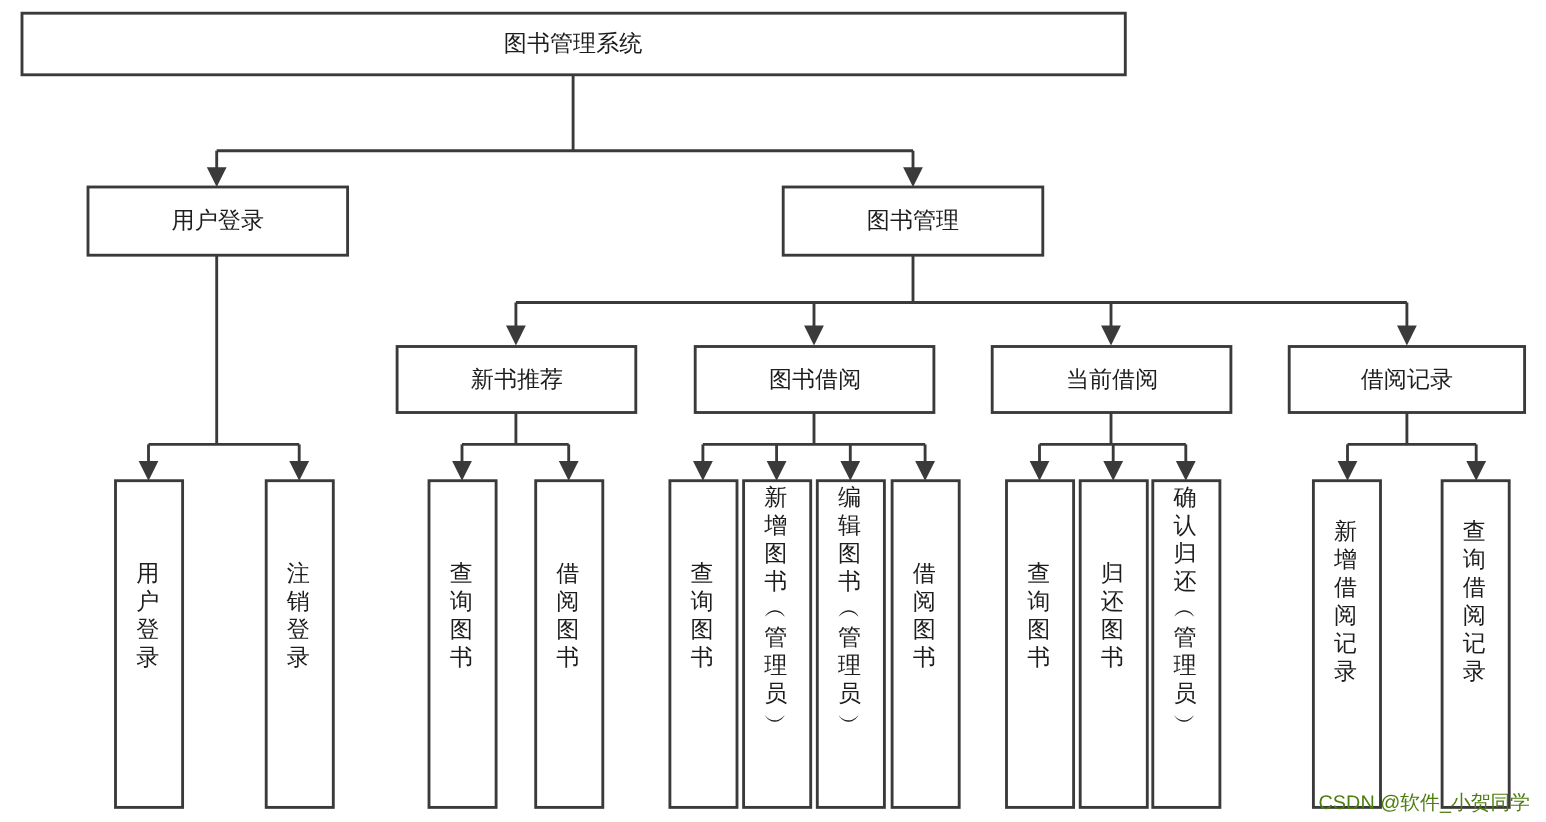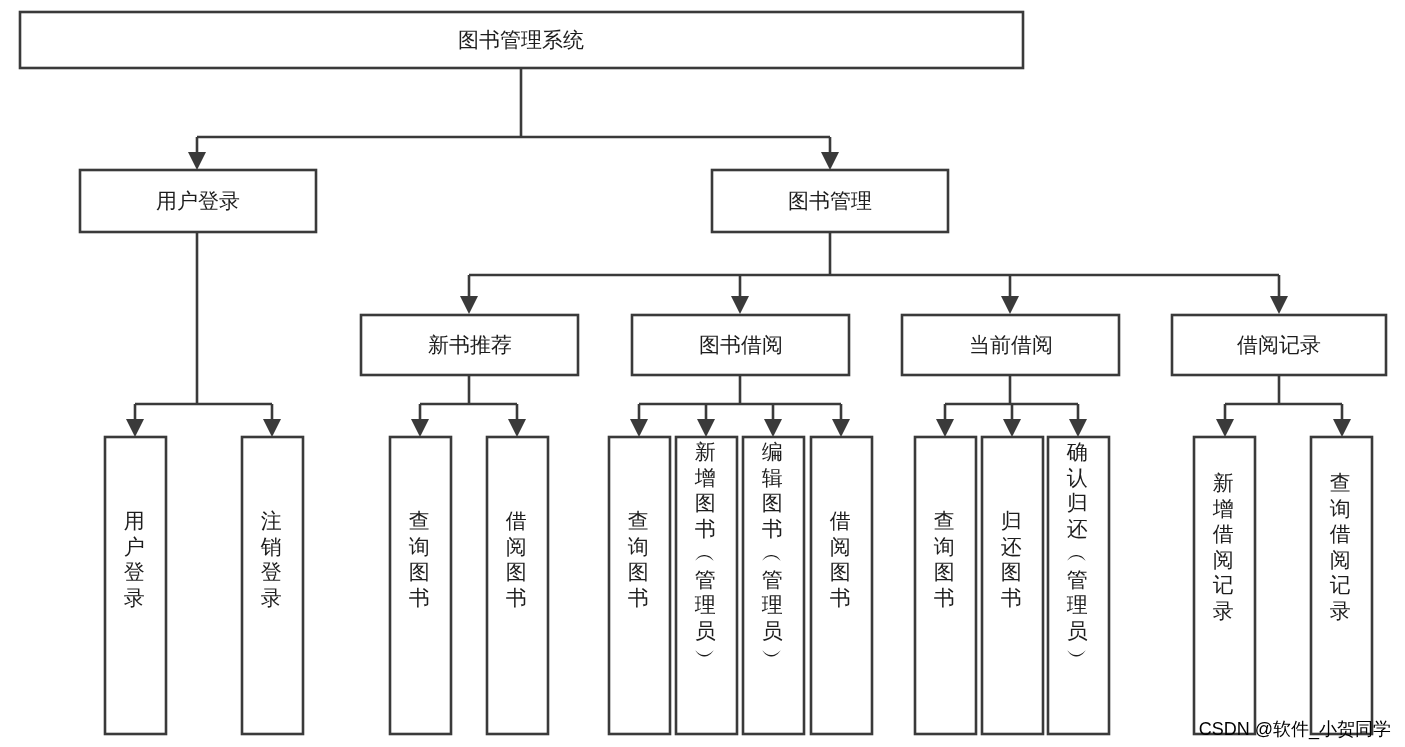--- a/index.html
+++ b/index.html
@@ -48,21 +48,21 @@
   .arrow-head {
     fill: #3a3a3a;
     stroke: none;
   }
   .watermark {
     position: absolute;
     right: 14px;
     bottom: 6px;
     font-family: "Liberation Sans", "DejaVu Sans", sans-serif;
     font-size: 18px;
-    color: #000000;
+    color: #4d7c0f;
     white-space: nowrap;
     user-select: none;
   }
 </style>
 </head>
 <body>
 
 <div id="diagram-root">
   <svg width="1405" height="747" viewBox="0 0 1405 747" xmlns="http://www.w3.org/2000/svg">
 

